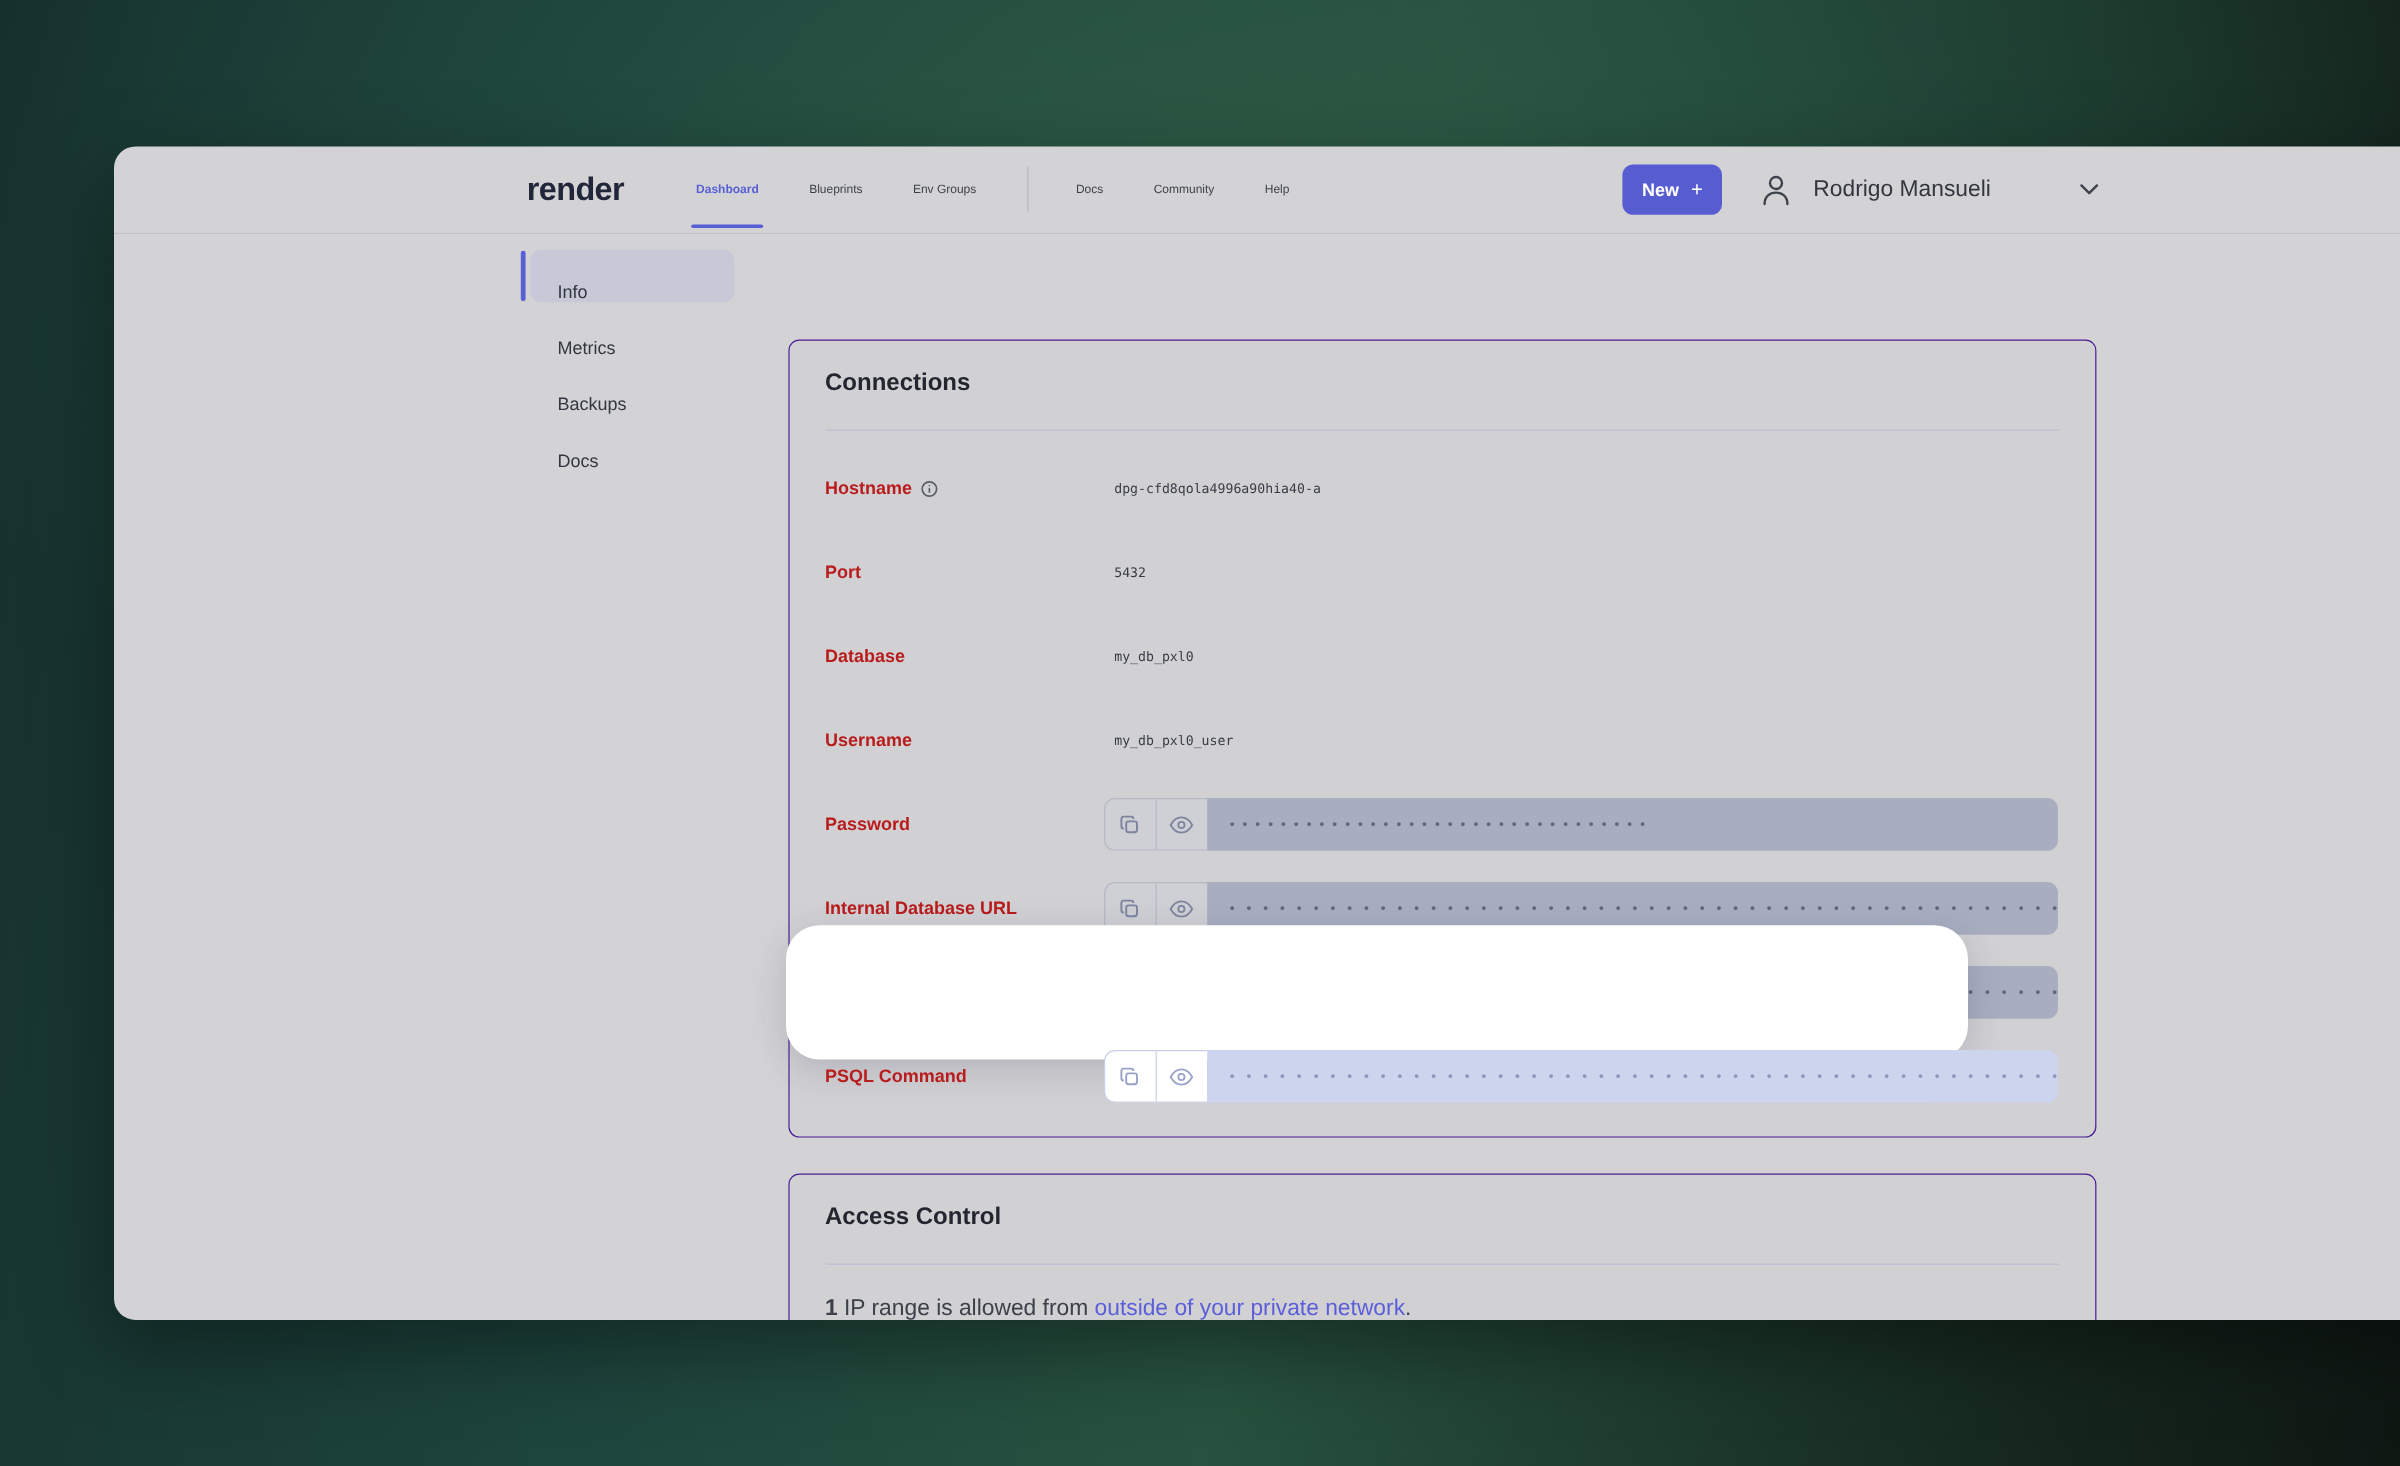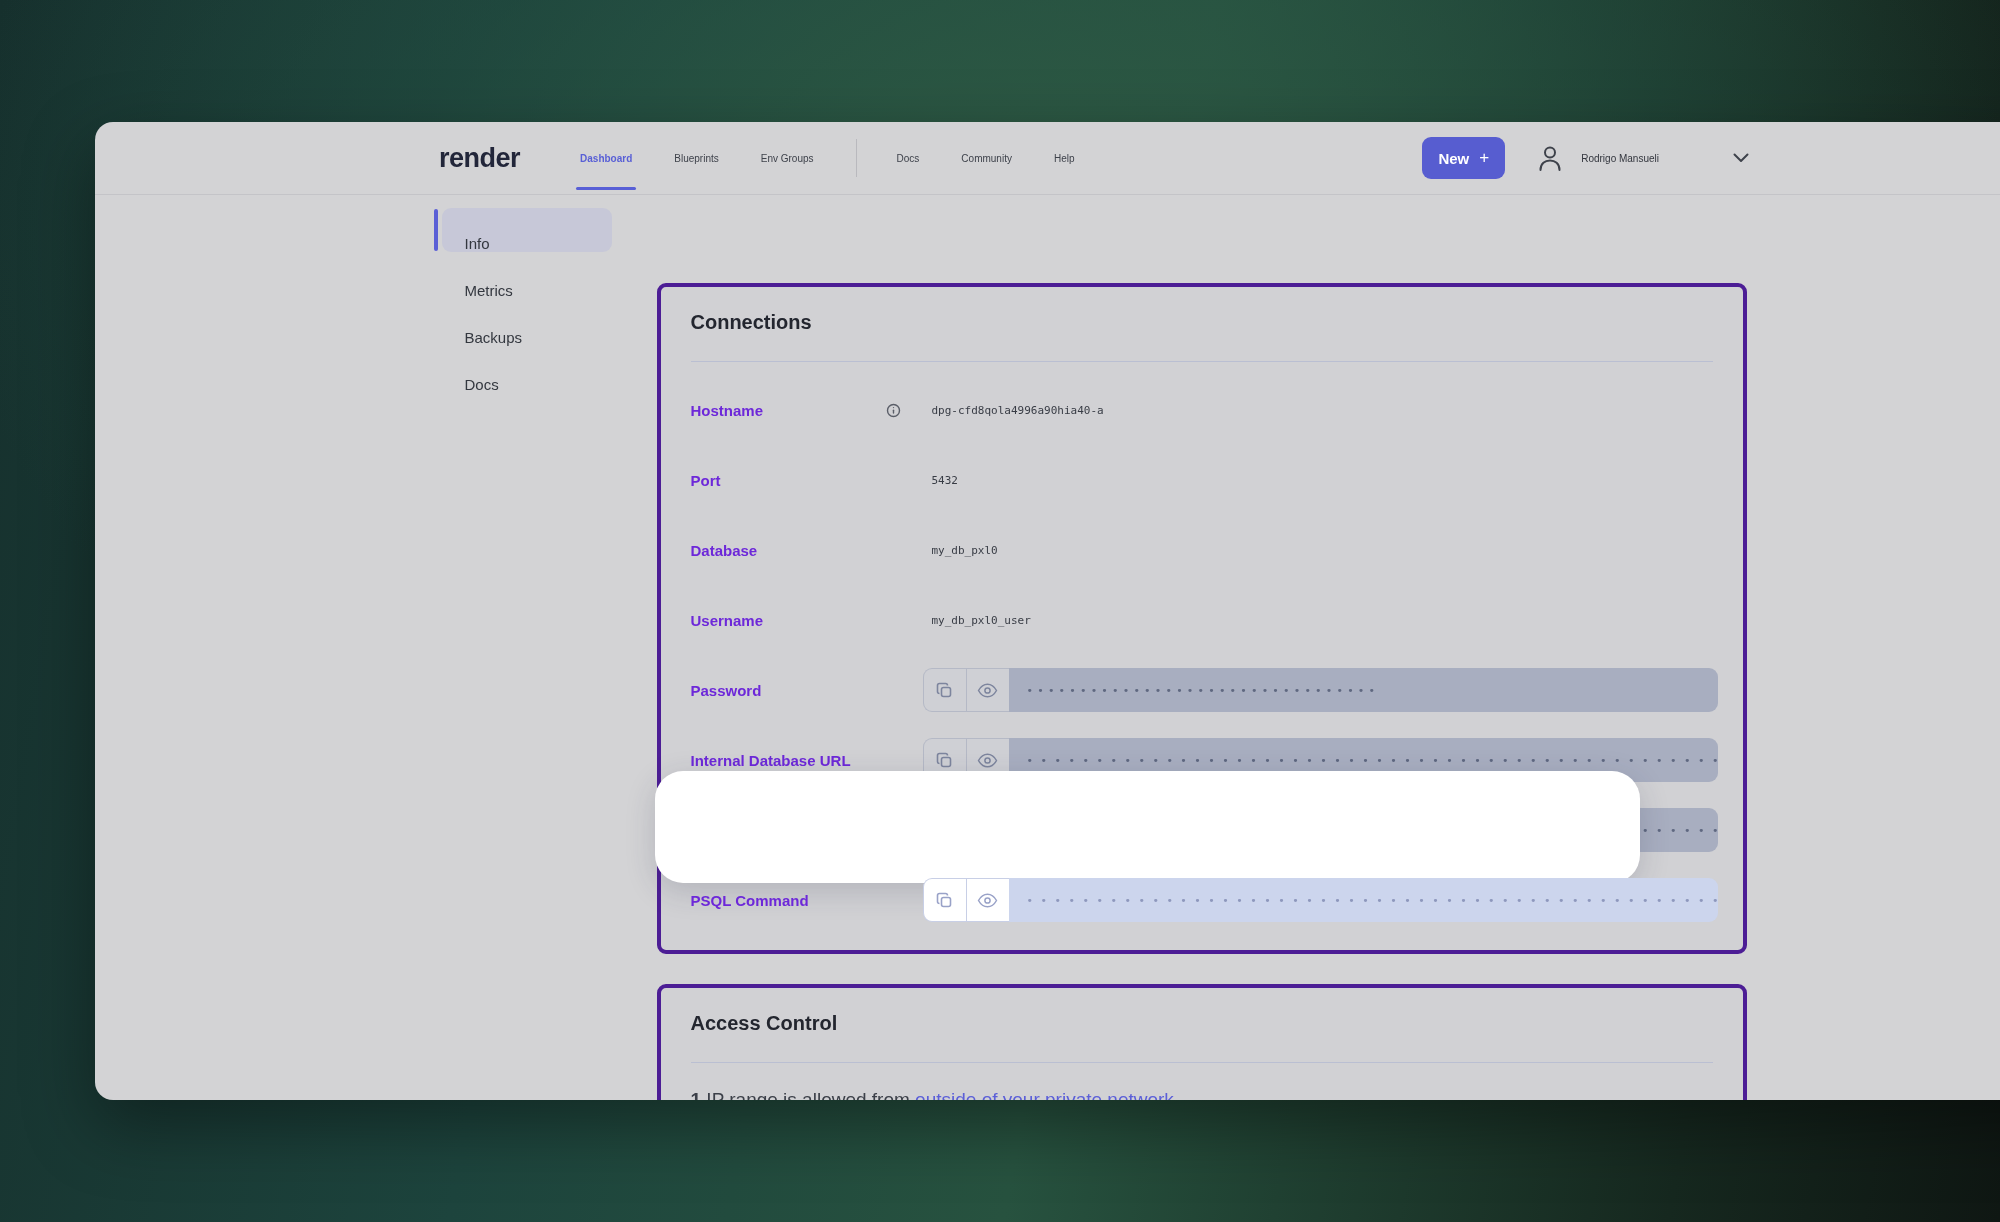--- a/index.html
+++ b/index.html
@@ -41,21 +41,21 @@
   .nav-sep { width:1px; height:38px; background:#b9b9be; margin:0 40px 0 0; }
 
   .header-right { margin-left:auto; display:flex; align-items:center; }
   .new-btn {
     background:#575dd0; color:#fff; font-size:15px; font-weight:600;
     border:none; border-radius:9px; height:42px; padding:0 16px;
     display:flex; align-items:center; gap:10px; cursor:pointer;
   }
   .new-btn .plus { font-size:17px; font-weight:400; }
   .user-icon { margin-left:32px; display:flex; align-items:center; }
-  .user-name { font-size:10px; color:#33363e; margin-left:18px; }
+  .user-name { font-size:19px; color:#33363e; margin-left:18px; }
   .chev { margin-left:74px; display:flex; align-items:center; cursor:pointer; }
 
   
   .content { width:1305px; margin:0 auto; display:flex; align-items:flex-start; }
 
   
   .sidebar { width:170px; margin-top:13px; position:relative; }
   .side-item {
     position:relative; height:44px; margin-bottom:3px; border-radius:9px;
     display:flex; align-items:flex-end; padding-left:23px;
@@ -63,33 +63,33 @@
   }
   .side-item.active { background:#c7c8d8; }
   .side-item.active::before {
     content:""; position:absolute; left:-8px; top:1px; width:4px; height:42px;
     border-radius:3px; background:#5a5fd6;
   }
 
   
   .main { margin-left:45px; width:1090px; }
   .card {
-    background:#d1d1d4; border:4px solid #4c1d95; border-radius:9px;
+    background:#d1d1d4; border:1px solid #4c1d95; border-radius:9px;
     margin-top:88px; padding:0 30px;
   }
   .card.access { margin-top:30px; height:280px; overflow:hidden; }
   .card-title { font-size:20px; font-weight:700; color:#23262f; padding-top:24px; }
   .card-rule { height:1px; background:#babfd2; margin-top:27px; }
 
   .rows { margin-top:26px; padding-bottom:28px; }
   .row { display:flex; align-items:center; height:44px; margin-bottom:26px; }
   .row:last-child { margin-bottom:0; }
   .row-label {
-    width:210px; text-align:right; font-size:15px; font-weight:700; color:#6d28d9;
-    display:flex; justify-content:space-between; align-items:center; gap:7px; flex:none;
+    width:210px; text-align:right; font-size:15px; font-weight:700; color:#b91c1c;
+    display:flex; justify-content:flex-start; align-items:center; gap:7px; flex:none;
   }
   .row-body { margin-left:22px; flex:1; display:flex; align-items:center; height:100%; }
   .plain-value {
     font-family:"DejaVu Sans Mono", monospace; font-size:11px; color:#383c45; margin-left:9px;
   }
 
   
   .control { display:flex; height:44px; width:795px; }
   .icon-group {
     width:86px; flex:none; display:flex; background:#cfd0d5;

